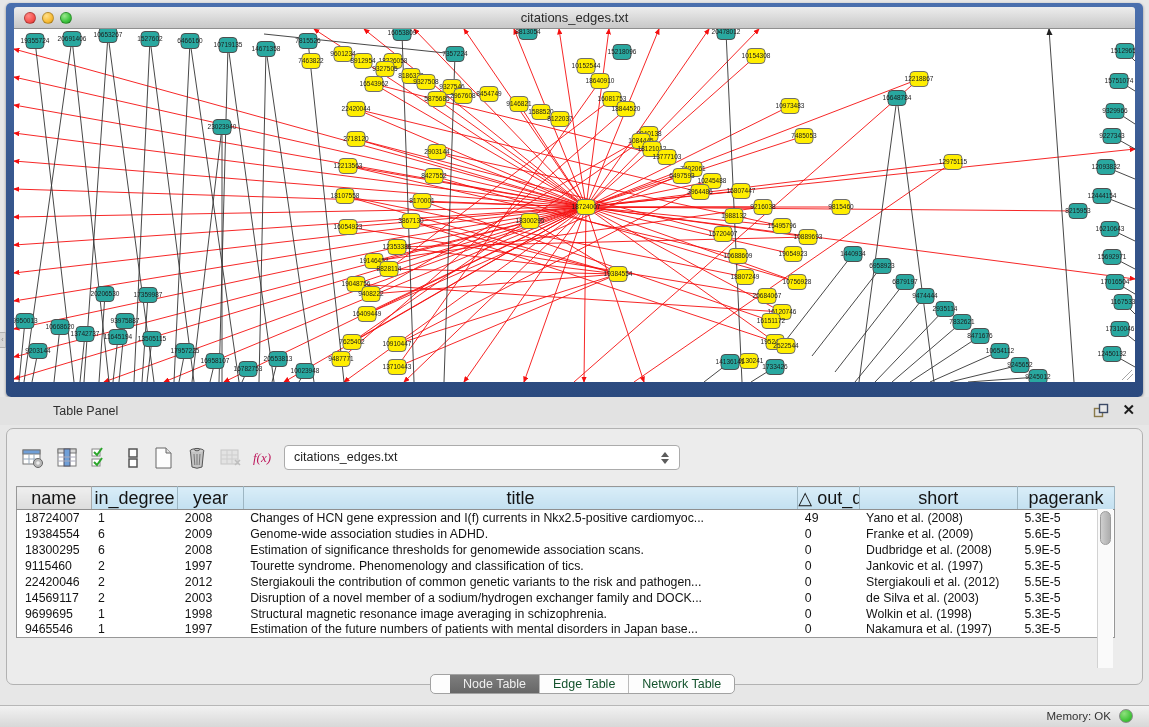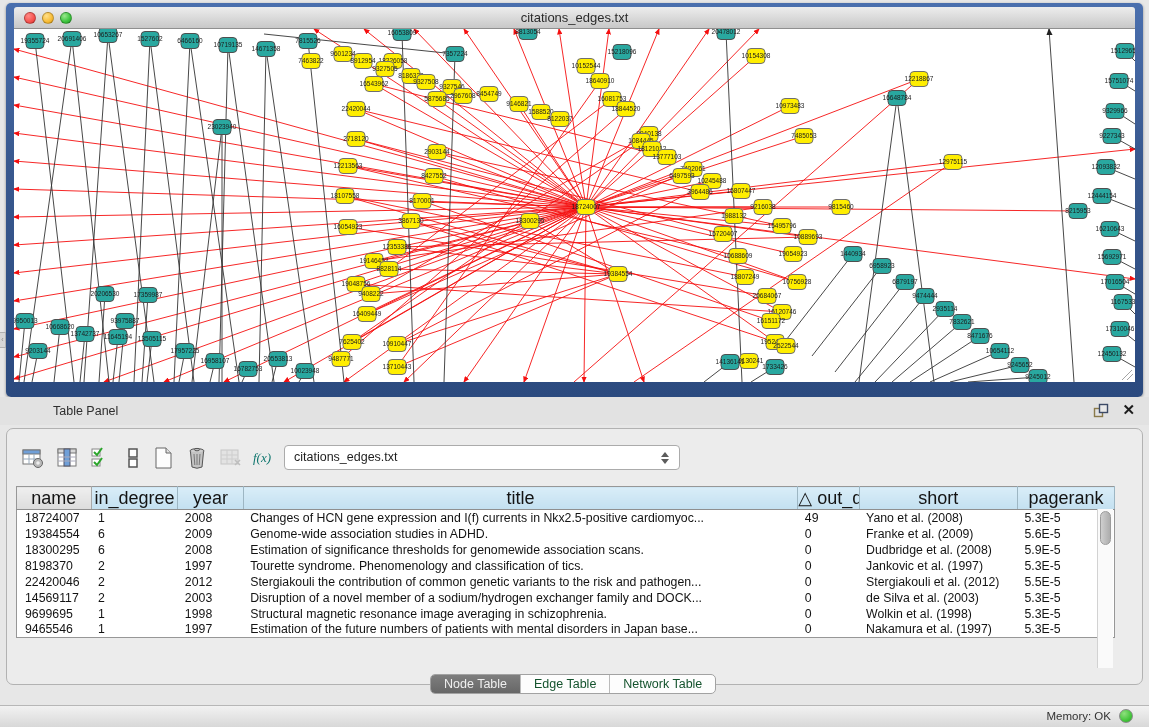--- a/index.html
+++ b/index.html
@@ -77,21 +77,21 @@
   #node-table td.c-name { padding-left:8px; }
   #scrollbar { position:absolute; left:1090px; top:80px; width:16px; height:159px;
     background:#fafafa; border-left:1px solid #d2d2d2; }
   #scroll-thumb { position:absolute; left:2px; top:2px; width:11px; height:34px;
     border-radius:6px; background:linear-gradient(90deg,#cfcfcf,#adadad);
     border:1px solid #9b9b9b; cursor:pointer; }
 
   
   #tabs { left:430px; top:674px; height:20px; display:flex;
     border:1px solid #a2a2a2; border-radius:5px; overflow:hidden;
-    background:#fdfdfd; font-size:12.5px; }
+    background:#fdfdfd; font-size:12.5px;padding-left:19px; }
   .tab { padding:0 13px; line-height:19px; color:#14532d; cursor:pointer;
     border-right:1px solid #bbb; }
   .tab:last-child { border-right:none; }
   .tab.active { background:linear-gradient(180deg,#7e7e7e,#676767); color:#efefef; }
 
   
   #statusbar { left:0; top:705px; width:1149px; height:22px;
     background:linear-gradient(180deg,#f2f2f2,#d8d8d8); border-top:1px solid #b7b7b7; }
   #memory-label { position:absolute; right:38px; top:4px; font-size:11.5px; color:#333; }
   #memory-dot { position:absolute; right:16px; top:3px; width:14px; height:14px;
@@ -589,21 +589,21 @@
     <ellipse cx="12" cy="3.6" rx="2.6" ry="1.2" fill="none" stroke="#555"></ellipse>
   </svg>
   <svg class="tbtn" style="left:212px; opacity:.45" viewBox="0 0 24 24">
     <rect x="2" y="4" width="17" height="14" fill="#d9d9d9" stroke="#999"></rect>
     <line x1="8" y1="4" x2="8" y2="18" stroke="#aaa"></line>
       <line x1="13" y1="4" x2="13" y2="18" stroke="#aaa"></line>
     <line x1="2" y1="9" x2="19" y2="9" stroke="#aaa"></line>
       <line x1="2" y1="13" x2="19" y2="13" stroke="#aaa"></line>
     <path d="M16 14 l5 5 M21 14 l-5 5" stroke="#888" stroke-width="1.6"></path>
   </svg>
-  <div class="tbtn" style="left:246px; width:30px; font-size:13px; font-style:italic; color:#0f766e; line-height:24px;
+  <div class="tbtn" style="left:246px; width:30px; font-size:13px; font-style:italic; color:#be185d; line-height:24px;
        font-family:'Liberation Serif',serif;">f(x)</div>
 
   <div id="dd-network">
     <span>citations_edges.txt</span>
     <span id="dd-arrows">
         <i class="up"></i>
         <i class="dn"></i>
       </span>
   </div>
 
@@ -650,21 +650,21 @@
         <tr>
           <td class="c-name">18300295</td>
           <td class="c-in_degree">6</td>
           <td class="c-year">2008</td>
           <td class="c-title">Estimation of significance thresholds for genomewide association scans.</td>
           <td class="c-out_degree">0</td>
           <td class="c-short">Dudbridge et al. (2008)</td>
           <td class="c-pagerank">5.9E-5</td>
         </tr>
         <tr>
-          <td class="c-name">8198370</td>
+          <td class="c-name">9115460</td>
           <td class="c-in_degree">2</td>
           <td class="c-year">1997</td>
           <td class="c-title">Tourette syndrome. Phenomenology and classification of tics.</td>
           <td class="c-out_degree">0</td>
           <td class="c-short">Jankovic et al. (1997)</td>
           <td class="c-pagerank">5.3E-5</td>
         </tr>
         <tr>
           <td class="c-name">22420046</td>
           <td class="c-in_degree">2</td>

